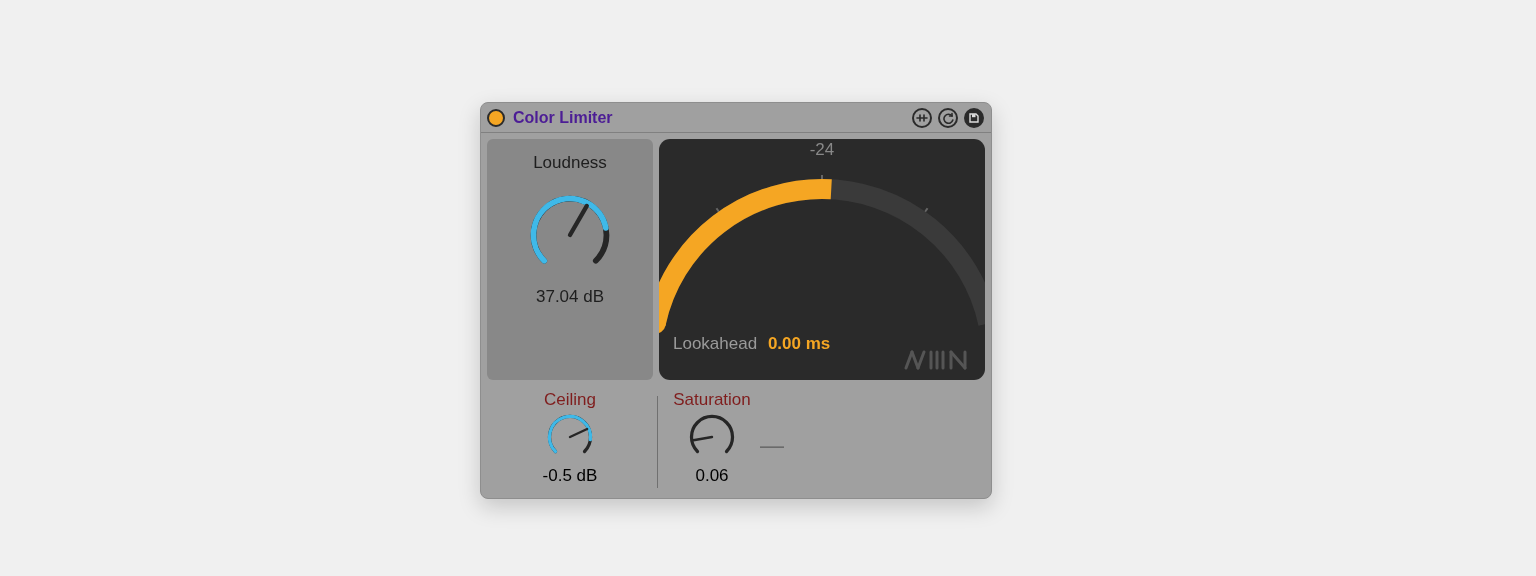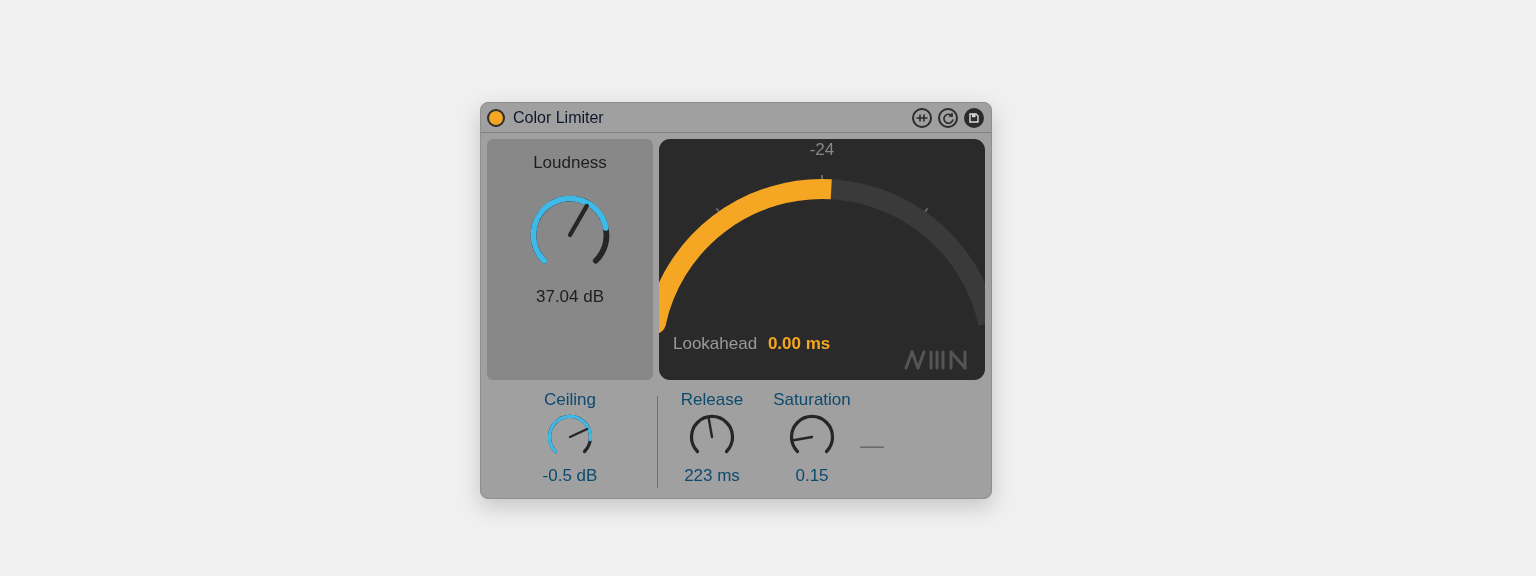--- a/index.html
+++ b/index.html
@@ -5,21 +5,21 @@
   html,body{margin:0;padding:0;width:1536px;height:576px;background:#f0f0f0;
     font-family:"Helvetica Neue",Arial,sans-serif;overflow:hidden;}
   .device{position:absolute;left:480px;top:102px;width:510px;height:395px;
     background:#a0a0a0;border-radius:8px;box-shadow:0 8px 22px rgba(0,0,0,.18);
     border:1px solid #8e8e8e;}
   
   .titlebar{height:29px;display:flex;align-items:center;padding:0 7px 0 6px;
     border-bottom:1px solid #808080;}
   .on-dot{width:18px;height:18px;border-radius:50%;background:#f5a623;
     border:2px solid #2b2b2b;box-sizing:border-box;flex:0 0 auto;}
-  .title{font-weight:400;font-size:16px;color:#0f172a;margin-left:8px;flex:1;}
+  .title{font-weight:700;font-size:16px;color:#4c1d95;margin-left:8px;flex:1;}
   .tb-icons{display:flex;gap:6px;}
   .tb-btn{width:20px;height:20px;border:2px solid #2b2b2b;border-radius:50%;
     display:flex;align-items:center;justify-content:center;box-sizing:border-box;
     background:transparent;color:#2b2b2b;}
   .tb-btn.filled{background:#2b2b2b;color:#ddd;}
   .tb-btn svg{display:block;}
 
   .body{display:flex;flex-direction:column;height:calc(100% - 29px);}
 
   
@@ -37,22 +37,22 @@
     color:#9a9a9a;}
   .lookahead .v{color:#f5a623;font-weight:600;margin-left:6px;}
   .brand{position:absolute;right:12px;bottom:8px;}
 
   
   .lower{flex:1;display:flex;align-items:flex-start;padding:10px 6px 0 6px;}
   .kcell{flex:0 0 auto;display:flex;flex-direction:column;align-items:center;
     width:100px;}
   .kcell.ceiling{width:166px;}
   .sep{width:1px;height:92px;background:#707070;margin:6px 4px 0;}
-  .klabel{font-size:17px;color:#0c4a6e;}
-  .kval{font-size:17px;color:#0c4a6e;margin-top:2px;}
+  .klabel{font-size:17px;color:#7f1d1d;}
+  .kval{font-size:17px;color:#000000;margin-top:2px;}
   .dash{color:#6a6a6a;font-size:24px;align-self:center;margin:0 -2px;line-height:90px;}
 </style>
 </head>
 <body>
 
 <div class="device">
 
   <div class="titlebar">
     <div class="on-dot"></div>
     <div class="title">Color Limiter</div>
@@ -128,31 +128,23 @@
         <div class="klabel">Ceiling</div>
         <svg width="54" height="54">
             <path d="M 12.490168850052042 41.509831149947956 A 20.52 20.52 0 1 1 41.509831149947956 41.509831149947956" stroke="#262626" stroke-width="3.2399999999999998" fill="none" stroke-linecap="round"></path>
             <path d="M 12.490168850052042 41.509831149947956 A 20.52 20.52 0 1 1 47.344448555390585 29.67839746435546" stroke="#3fb9e8" stroke-width="3.2399999999999998" fill="none" stroke-linecap="round"></path>
             <line x1="27" y1="27" x2="44.10964092679269" y2="19.02164340755438" stroke="#262626" stroke-width="2.4299999999999997" stroke-linecap="round"></line>
           </svg>
         <div class="kval">-0.5 dB</div>
       </div>
       <div class="sep"></div>
       <div class="kcell">
-        <div class="klabel">Release</div>
-        <svg width="54" height="54">
-            <path d="M 12.490168850052042 41.509831149947956 A 20.52 20.52 0 1 1 41.509831149947956 41.509831149947956" stroke="#262626" stroke-width="3.2399999999999998" fill="none" stroke-linecap="round"></path>
-            <line x1="27" y1="27" x2="23.721800242732623" y2="8.408405315534331" stroke="#262626" stroke-width="2.4299999999999997" stroke-linecap="round"></line>
-          </svg>
-        <div class="kval">223 ms</div>
-      </div>
-      <div class="kcell">
         <div class="klabel">Saturation</div>
         <svg width="54" height="54">
             <path d="M 12.490168850052042 41.509831149947956 A 20.52 20.52 0 1 1 41.509831149947956 41.509831149947956" stroke="#262626" stroke-width="3.2399999999999998" fill="none" stroke-linecap="round"></path>
             <line x1="27" y1="27" x2="8.408405315534331" y2="30.27819975726738" stroke="#262626" stroke-width="2.4299999999999997" stroke-linecap="round"></line>
           </svg>
-        <div class="kval">0.15</div>
+        <div class="kval">0.06</div>
       </div>
       <div class="dash">—</div>
     </div>
   </div>
 </div>
 
 </body></html>

